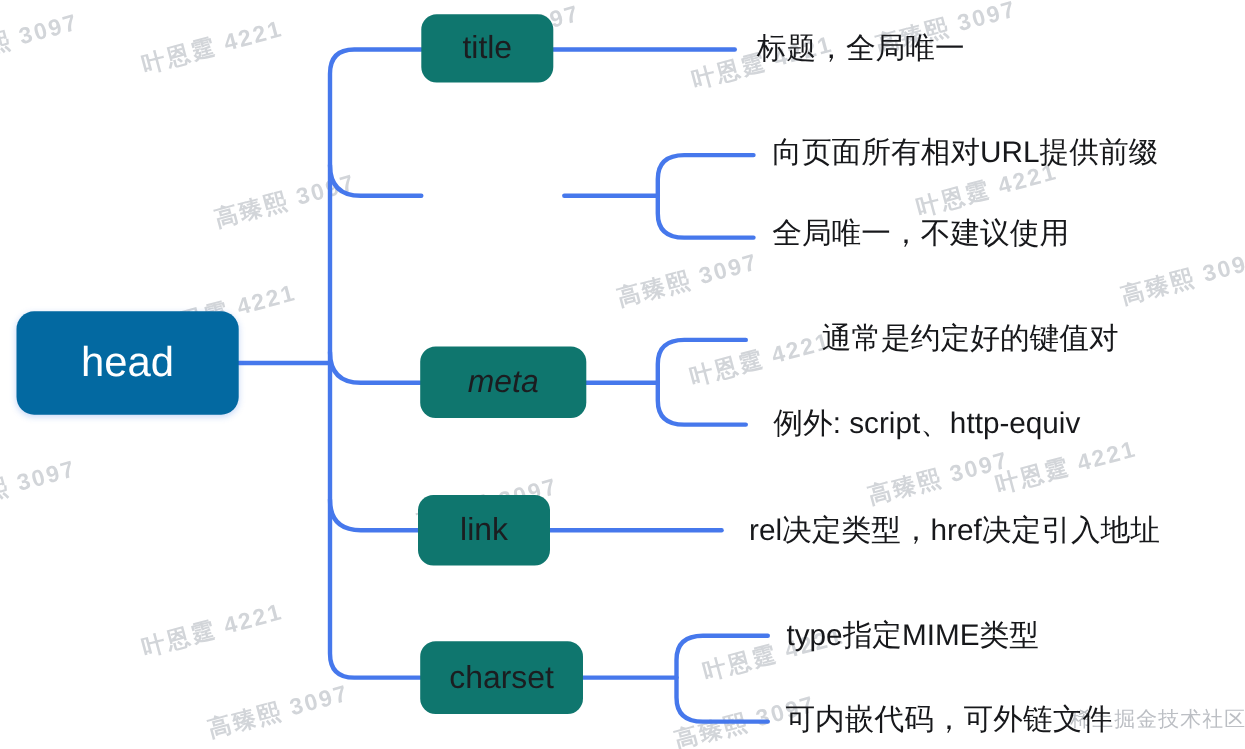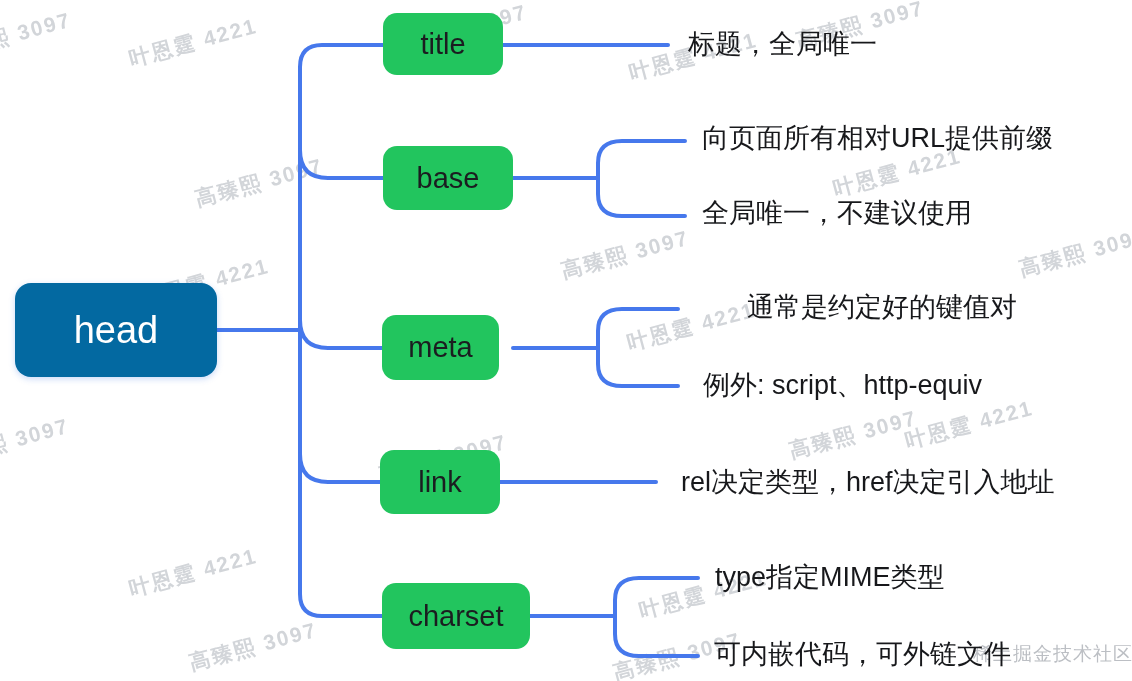--- a/index.html
+++ b/index.html
@@ -45,28 +45,28 @@
   }
   .node-root{
     left:15px;top:283px;width:202px;height:94px;
     background:#0369a1;
     border-radius:16px;
     color:#ffffff;
     font-size:38px;
     box-shadow:0 2px 6px rgba(45,106,228,.25);
   }
   .node-child{
-    background:#22c55e;
+    background:#0f766e;
     border-radius:14px;
     color:#1b1d20;
     font-size:29px;
   }
   .node-title {left:383px;top:13px; width:120px;height:62px;}
   .node-base  {left:383px;top:146px;width:130px;height:64px;}
-  .node-meta  {left:382px;top:315px;width:117px;height:65px;}
+  .node-meta  {left:382px;top:315px;width:151px;height:65px;font-style:italic;}
   .node-link  {left:380px;top:450px;width:120px;height:64px;}
   .node-script{left:382px;top:583px;width:148px;height:66px;}
   
   .note{
     position:absolute;z-index:3;
     font-size:27px;
     color:#17181b;
     white-space:nowrap;
     line-height:1.1;
   }
@@ -127,21 +127,20 @@
 
     <path d="M500,482 H656"></path>
 
     <path d="M530,616 H615"></path>
     <path d="M698,578 H639 Q615,578 615,600 V634 Q615,656 639,656 H698"></path>
   </svg>
 
   <div class="node node-root">head</div>
 
   <div class="node node-child node-title">title</div>
-  <div class="node node-child node-base">base</div>
   <div class="node node-child node-meta">meta</div>
   <div class="node node-child node-link">link</div>
   <div class="node node-child node-script">charset</div>
 
   <div class="note note-t1">标题，全局唯一</div>
   <div class="note note-b1">向页面所有相对URL提供前缀</div>
   <div class="note note-b2">全局唯一，不建议使用</div>
   <div class="note note-m1">通常是约定好的键值对</div>
   <div class="note note-m2">例外: script、http-equiv</div>
   <div class="note note-l1">rel决定类型，href决定引入地址</div>

